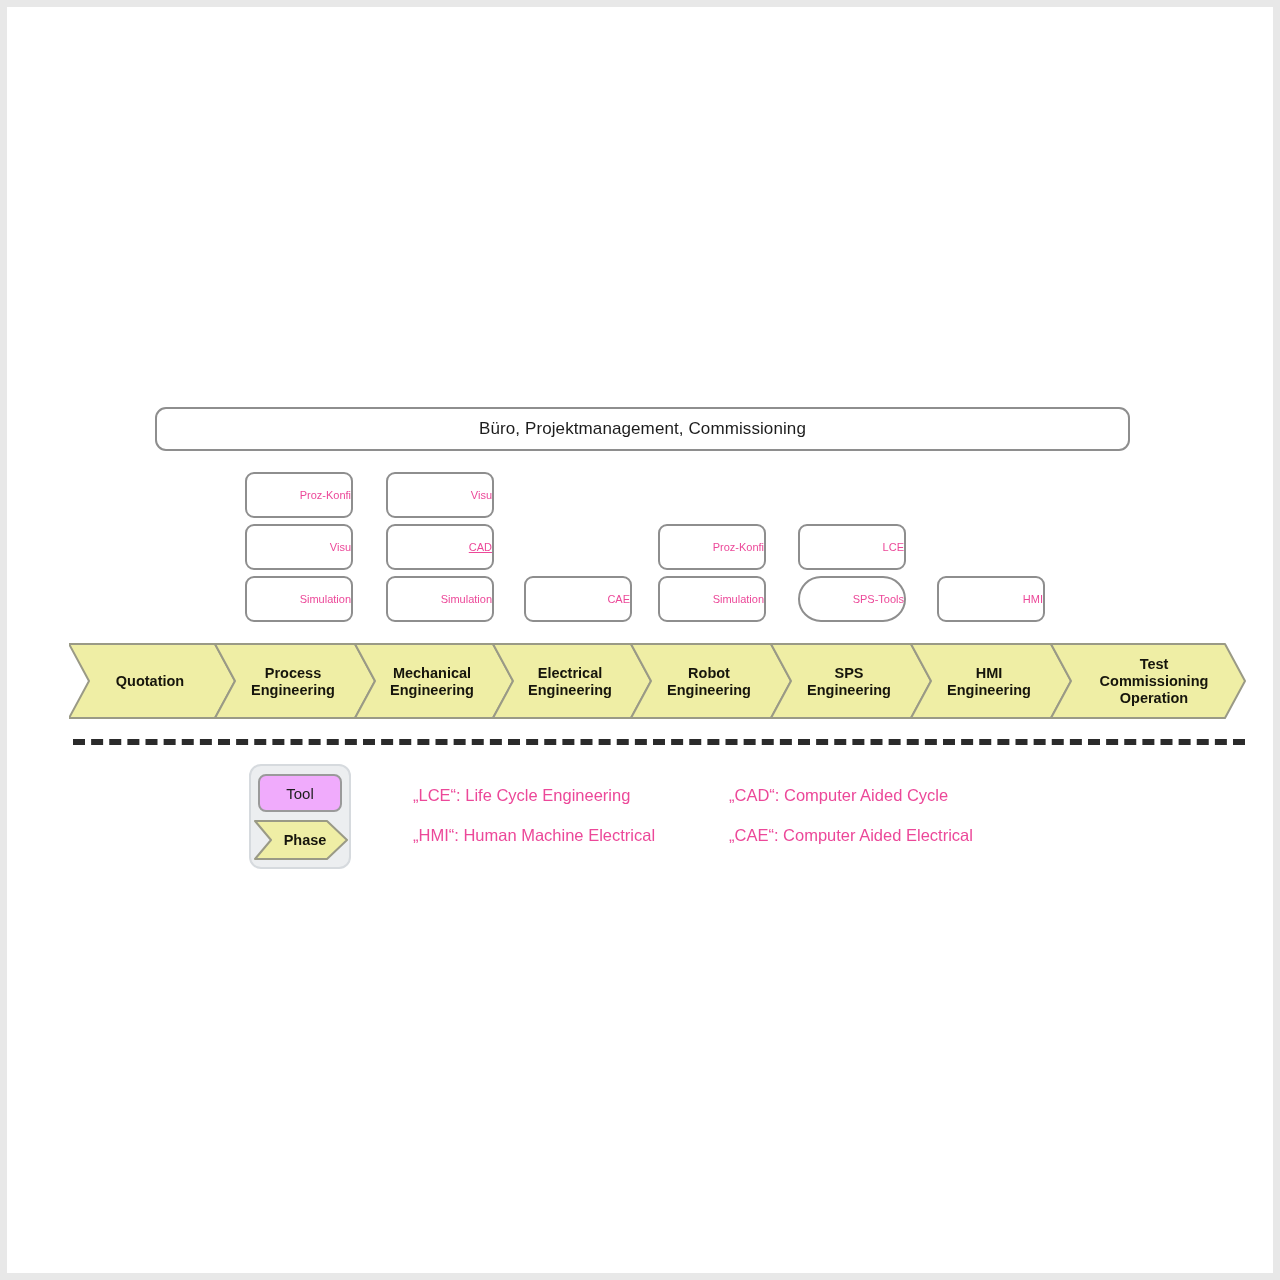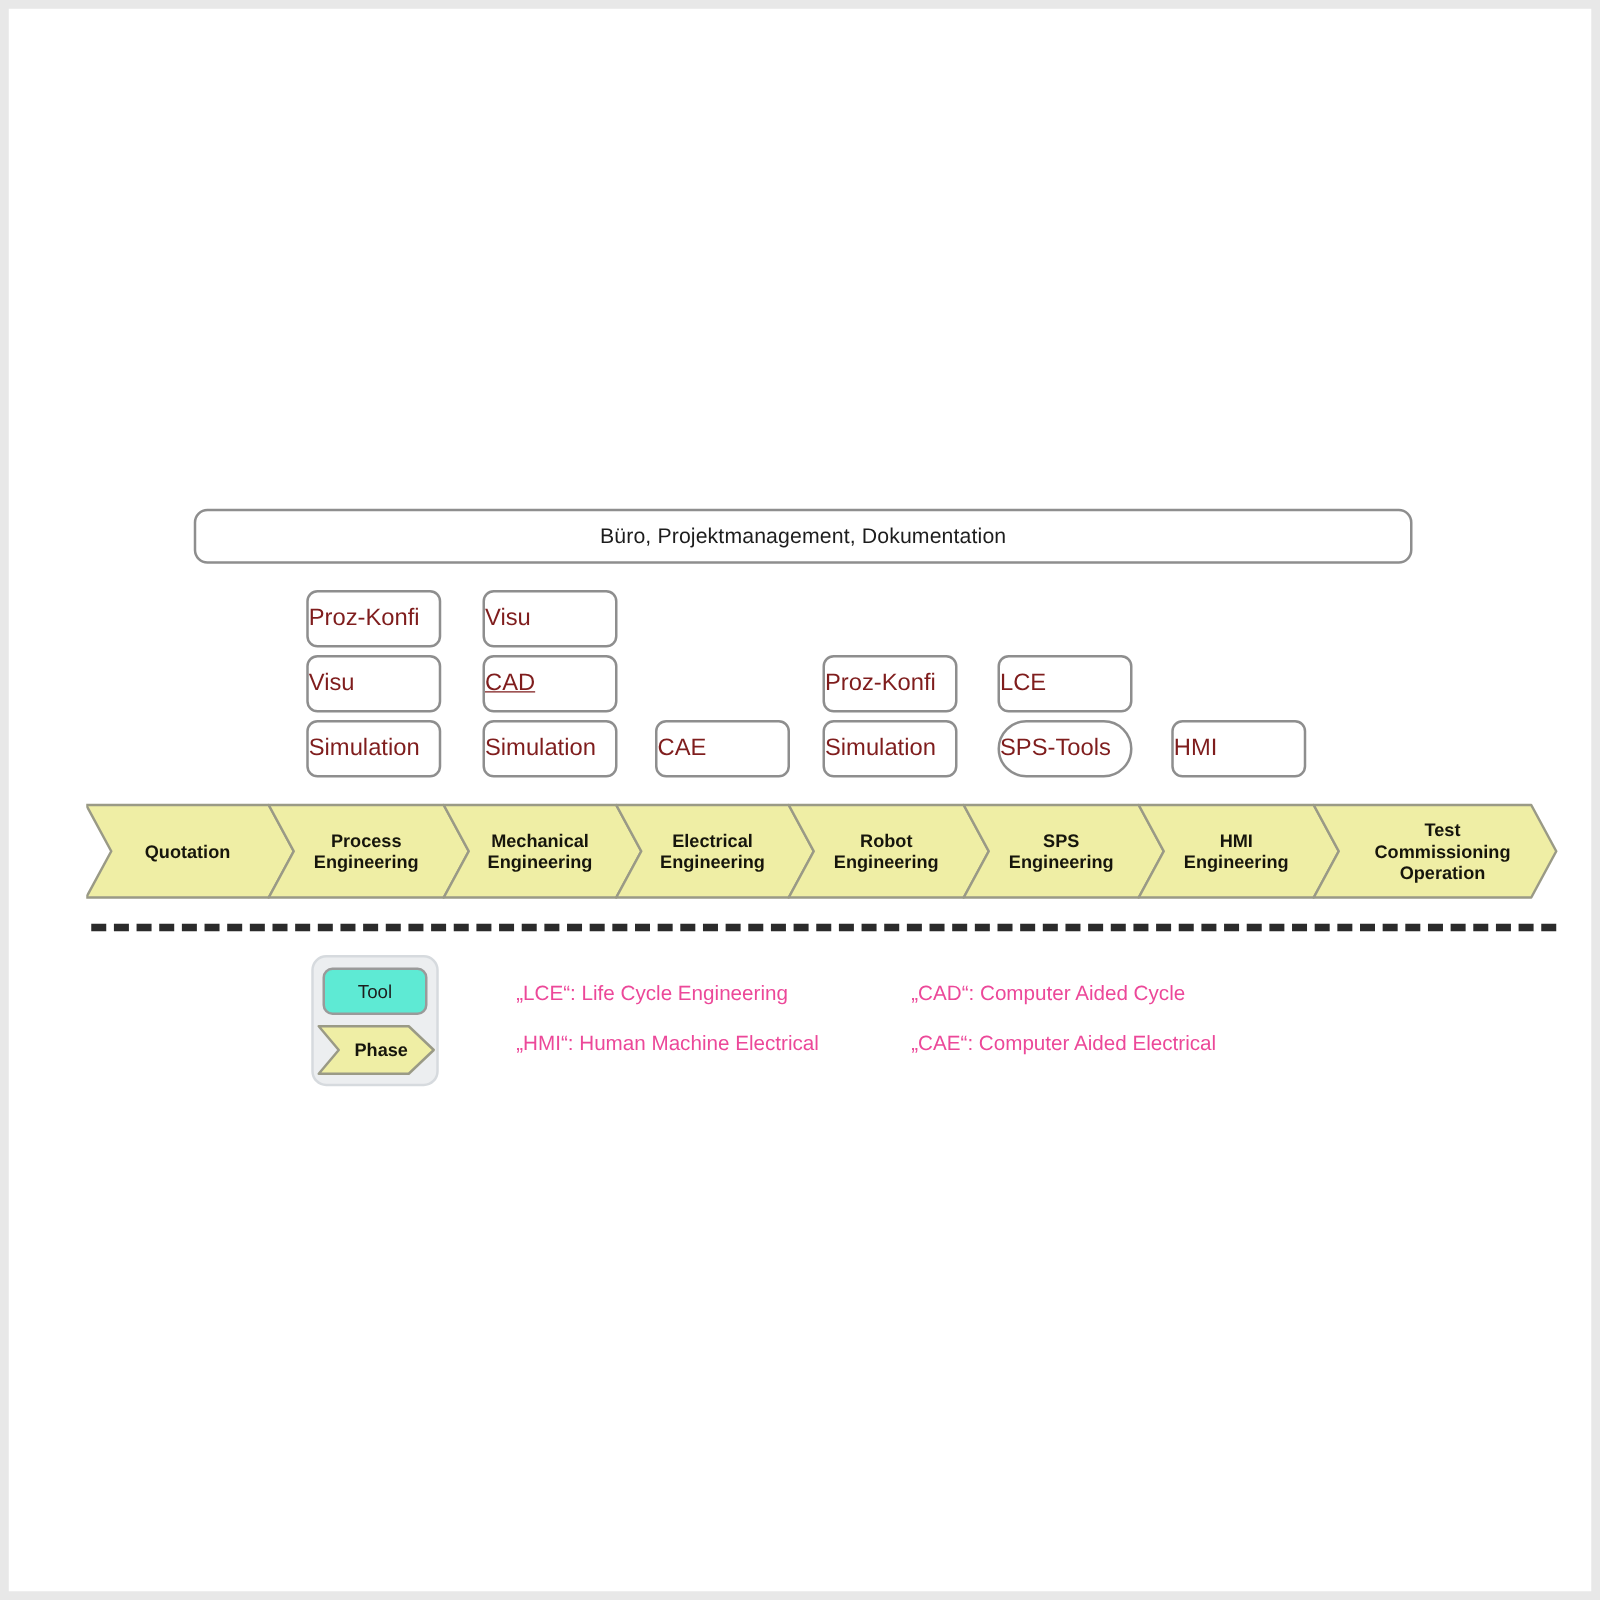--- a/index.html
+++ b/index.html
@@ -42,23 +42,23 @@
   .tool-box {
     position: absolute;
     width: 108px;
     height: 46px;
     border: 2px solid #8e8e8e;
     border-radius: 9px;
     background: #ffffff;
     box-sizing: border-box;
     display: flex;
     align-items: center;
-    justify-content: flex-start;
-    font-size: 19px;
-    color: #7f1d1d;
+    justify-content: flex-end;
+    font-size: 11px;
+    color: #ec4899;
   }
   
   #phase-bar {
     position: absolute;
     left: 62px;
     top: 633px;
     width: 1180px;
     height: 82px;
   }
   #phase-bar svg { display: block; }
@@ -91,21 +91,21 @@
     box-sizing: border-box;
   }
   .legend-tool {
     position: absolute;
     left: 251px;
     top: 767px;
     width: 84px;
     height: 38px;
     border: 2px solid #9a9a9a;
     border-radius: 8px;
-    background: #5eead4;
+    background: #f0abfc;
     box-sizing: border-box;
     display: flex;
     align-items: center;
     justify-content: center;
     font-size: 15px;
     color: #1d1d1d;
   }
   .legend-phase {
     position: absolute;
     left: 246px;
@@ -132,21 +132,21 @@
   .abbr-col2 { left: 722px; }
   .abbr-row1 { top: 779px; }
   .abbr-row2 { top: 819px; }
 </style>
 </head>
 <body>
 
 <div id="canvas">
 
   <div class="wide-bar">
-    <span>Büro, Projektmanagement, Dokumentation</span>
+    <span>Büro, Projektmanagement, Commissioning</span>
   </div>
 
   <div id="tool-layer">
       <div class="tool-box" style="left: 238px; top: 465px;">
         <span>Proz-Konfi</span>
       </div>
       <div class="tool-box" style="left: 238px; top: 517px;">
         <span>Visu</span>
       </div>
       <div class="tool-box" style="left: 238px; top: 569px;">

